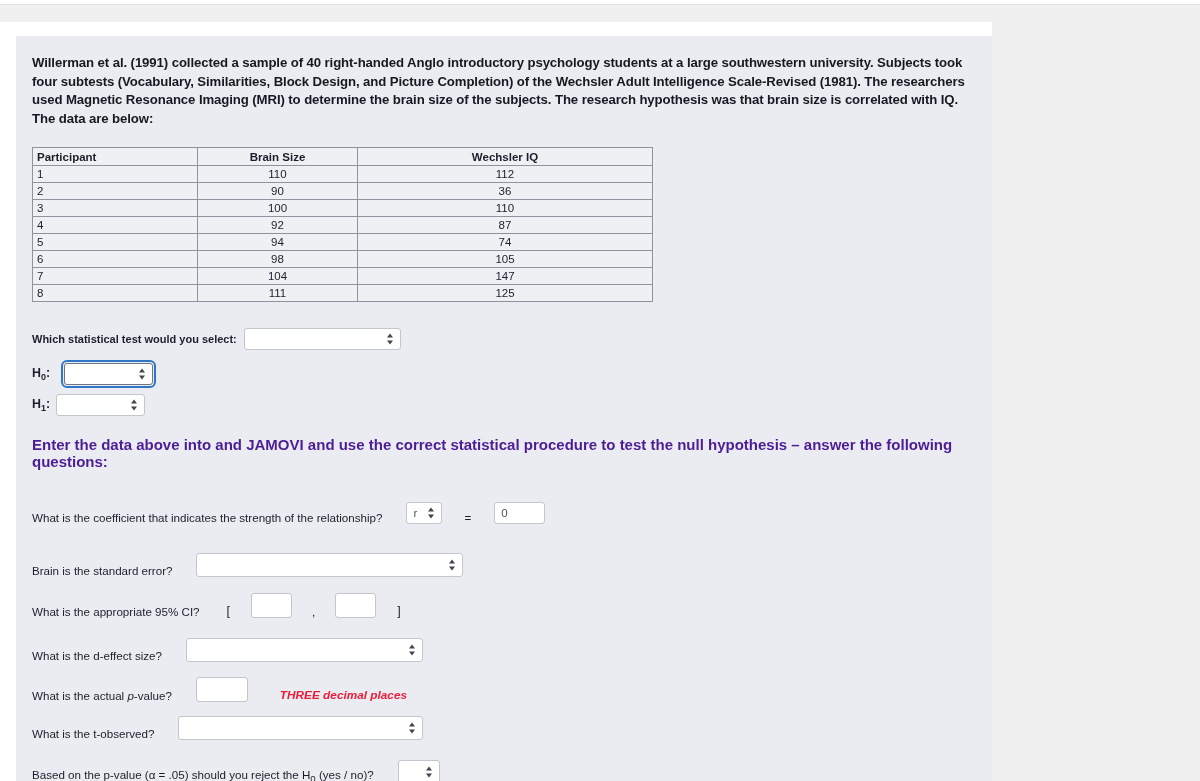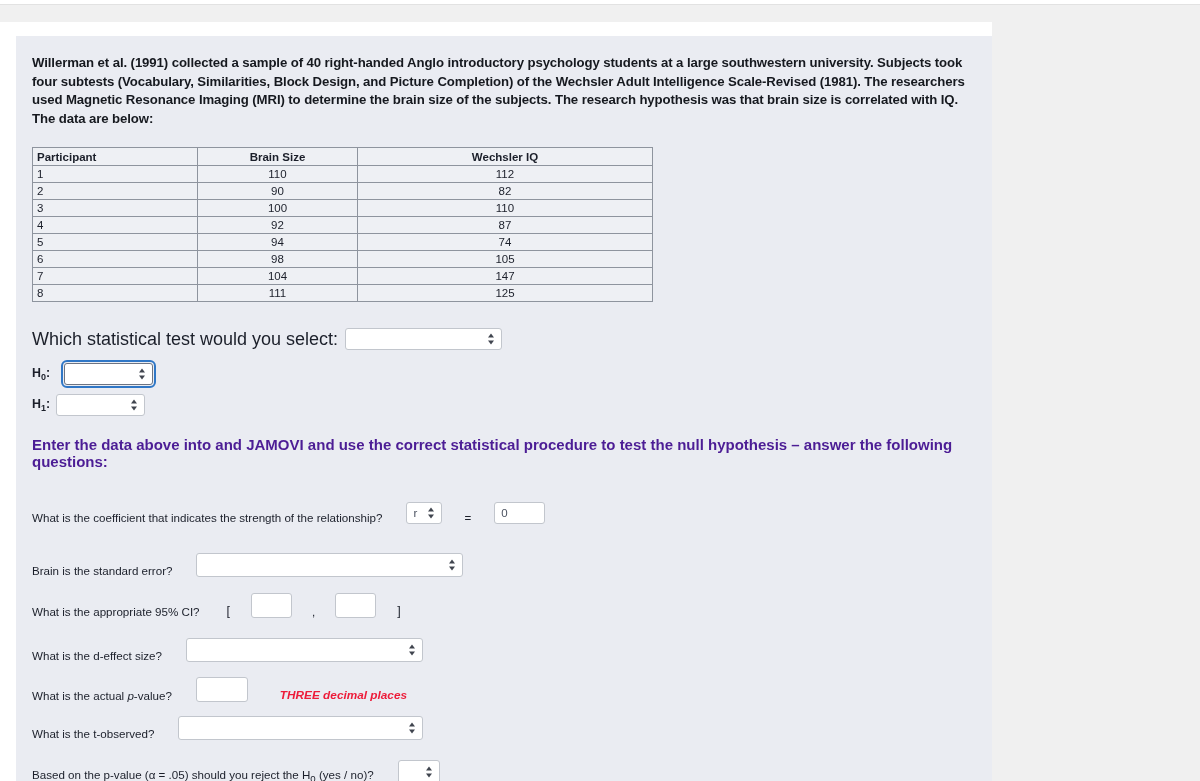--- a/index.html
+++ b/index.html
@@ -163,22 +163,22 @@
     outline-offset: 1px;
     border-color: #6d7482;
   }
 
   .row-test {
     margin-top: 26px;
     display: flex;
     align-items: center;
   }
   .row-test .lbl {
-    font-size: 18px;
-    font-weight: normal;
+    font-size: 11px;
+    font-weight: bold;
     margin-right: 7px;
     text-align: center;
   }
   .row-h0 { margin-top: 13px; display:flex; align-items:center;gap:8px; }
   .row-h1 { margin-top: 9px;  display:flex; align-items:center; }
   .hyp-label {
     font-size: 12.4px;
     font-weight: bold;
     width: 24px;
     display: inline-block;
@@ -250,21 +250,21 @@
           </thead>
           <tbody>
             <tr>
               <td class="col-p">1</td>
               <td class="num">110</td>
               <td class="num">112</td>
             </tr>
             <tr>
               <td class="col-p">2</td>
               <td class="num">90</td>
-              <td class="num">82</td>
+              <td class="num">36</td>
             </tr>
             <tr>
               <td class="col-p">3</td>
               <td class="num">100</td>
               <td class="num">110</td>
             </tr>
             <tr>
               <td class="col-p">4</td>
               <td class="num">92</td>
               <td class="num">87</td>

